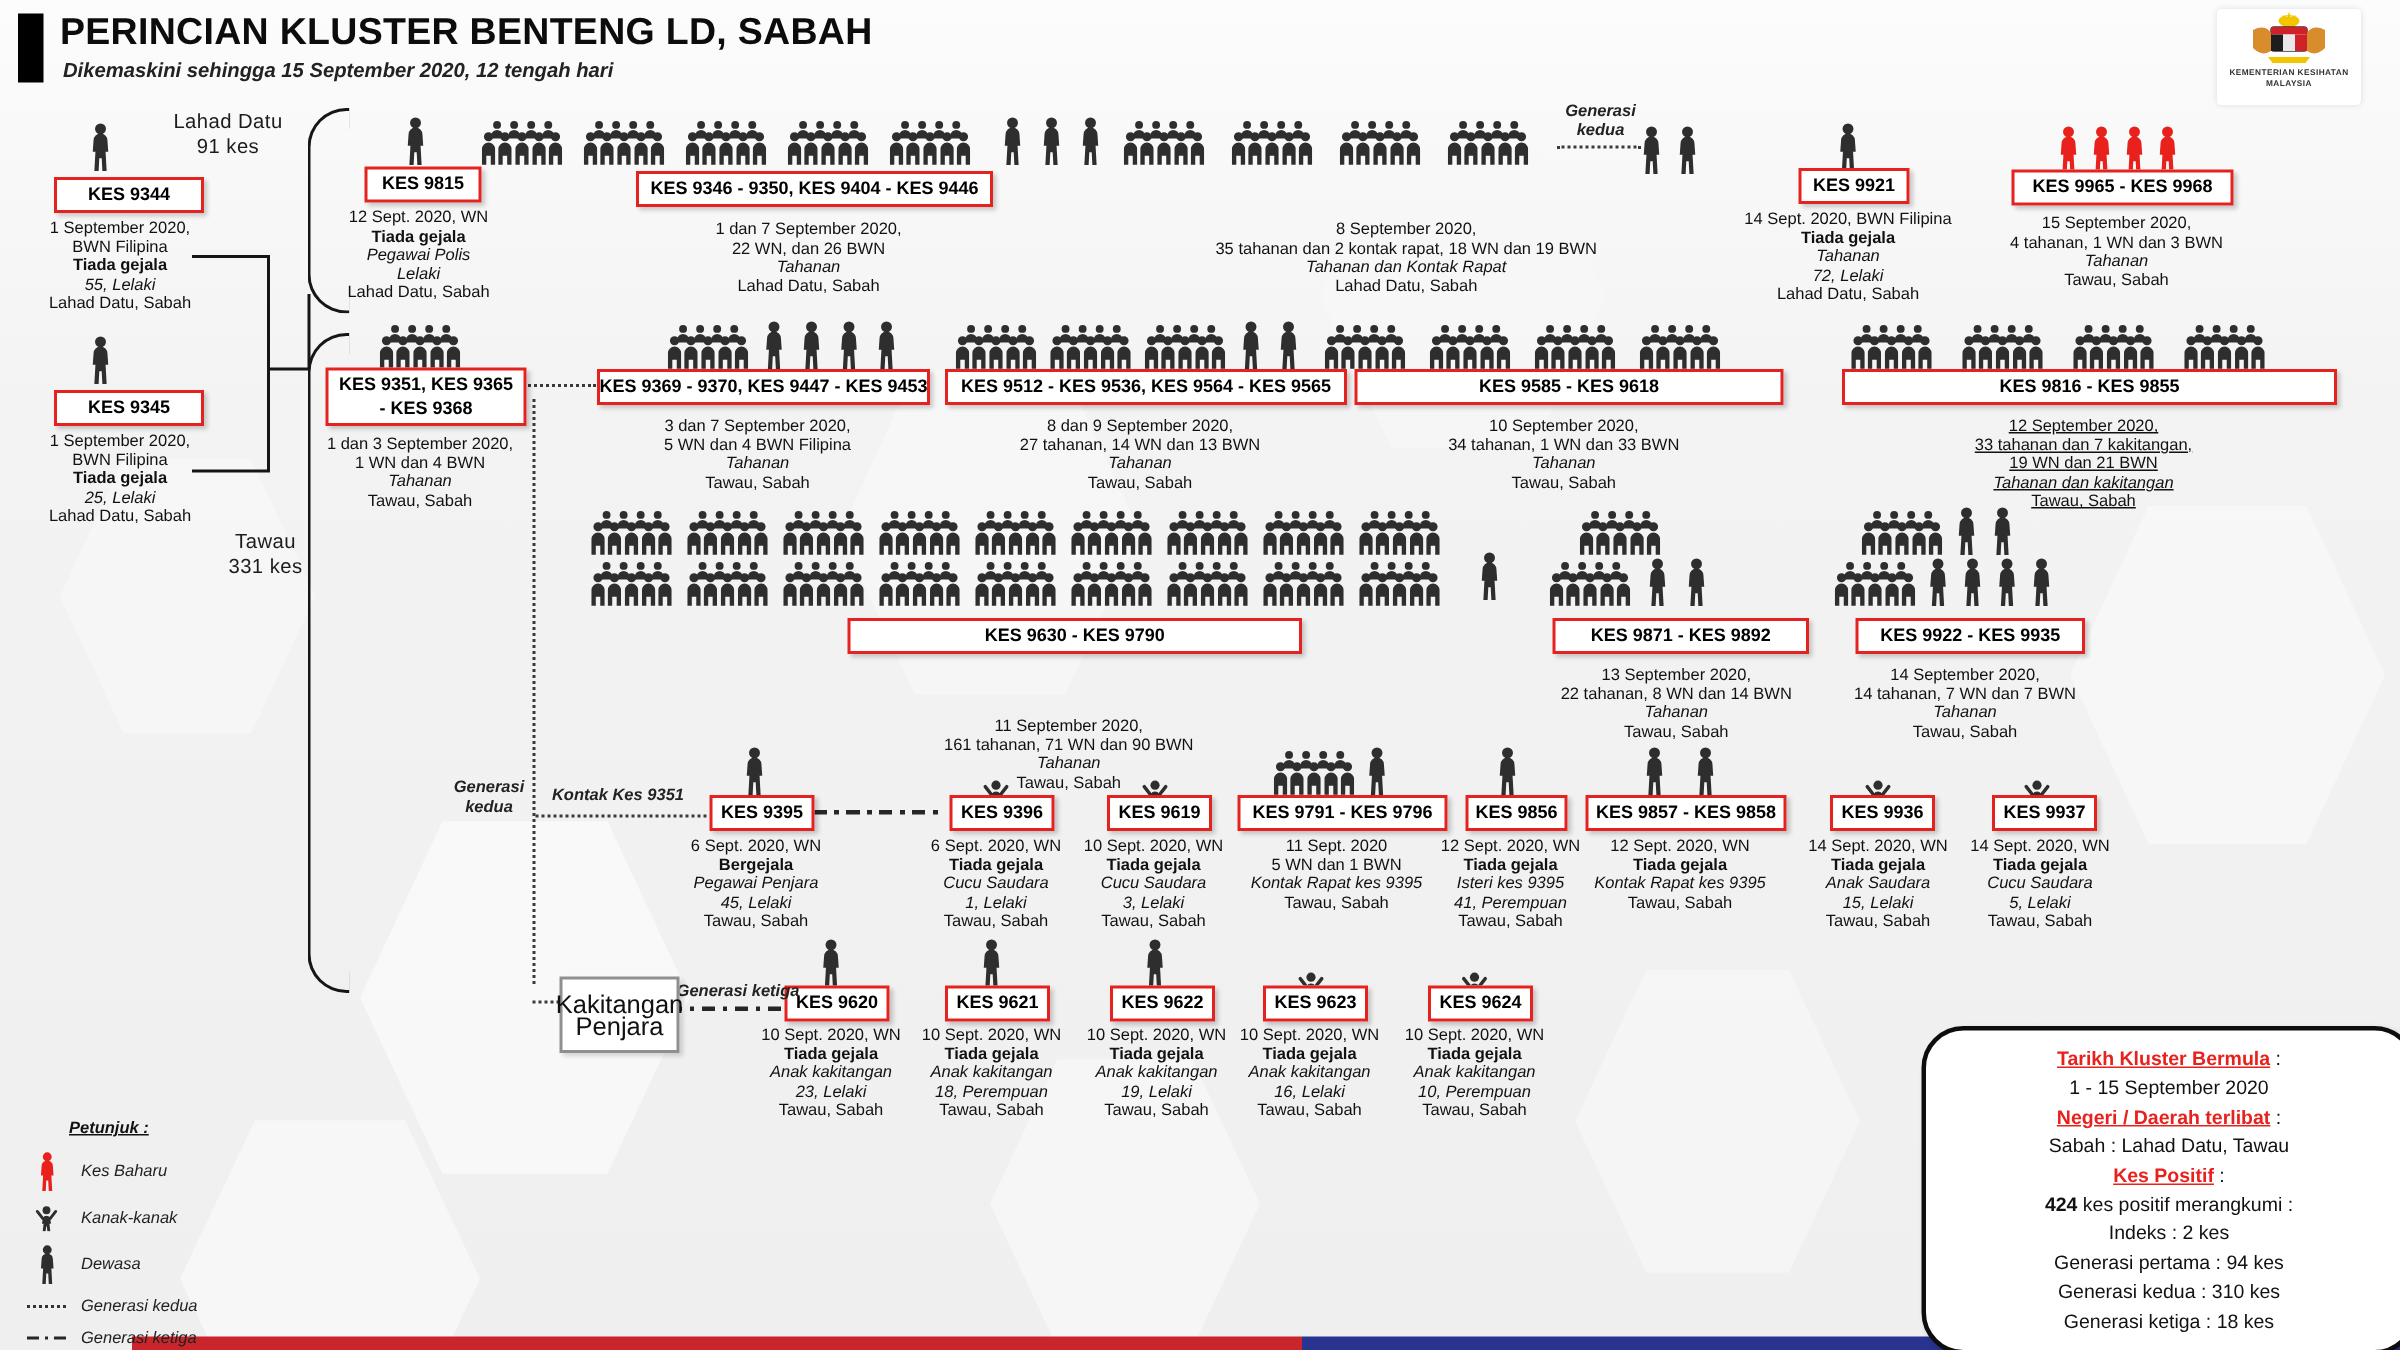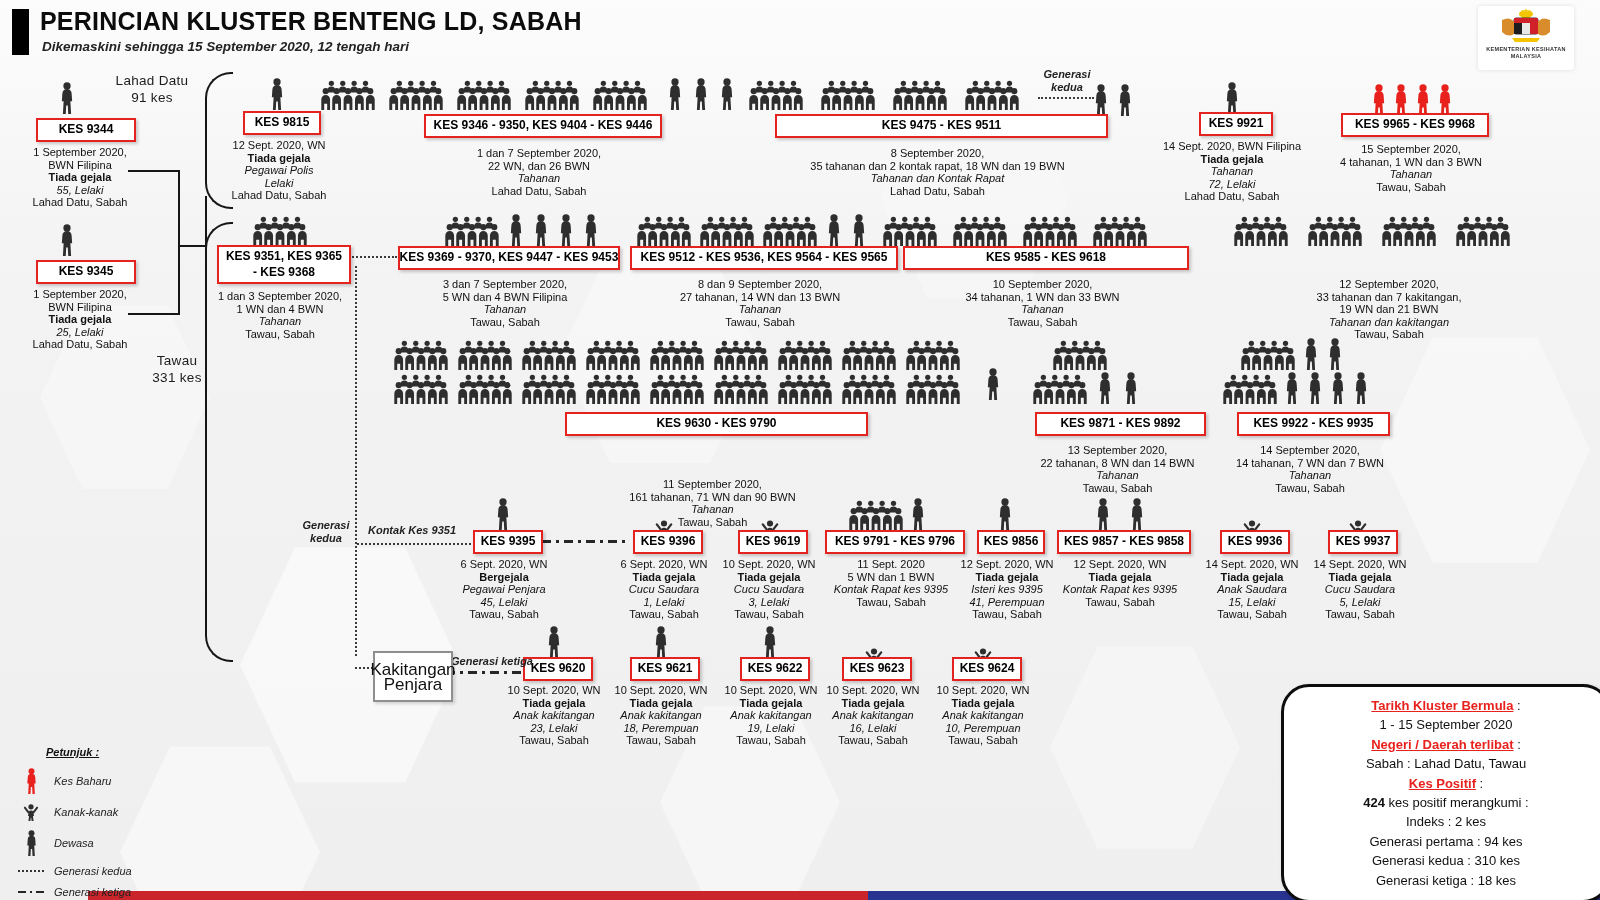--- a/index.html
+++ b/index.html
@@ -568,23 +568,20 @@
       </div>
       <div class="kbox" style="left: 424px; top: 114px; width: 230px;">
         <div class="kl">KES 9346 - 9350, KES 9404 - KES 9446</div>
       </div>
       <div class="ctext" style="left: 447px; top: 147px; width: 184px;">
         <div class="tl">1 dan 7 September 2020,</div>
         <div class="tl">22 WN, dan 26 BWN</div>
         <div class="tl i">Tahanan</div>
         <div class="tl">Lahad Datu, Sabah</div>
       </div>
-      <div class="kbox" style="left: 775px; top: 114px; width: 325px;">
-        <div class="kl">KES 9475 - KES 9511</div>
-      </div>
       <div class="ctext" style="left: 775px; top: 147px; width: 325px;">
         <div class="tl">8 September 2020,</div>
         <div class="tl">35 tahanan dan 2 kontak rapat, 18 WN dan 19 BWN</div>
         <div class="tl i">Tahanan dan Kontak Rapat</div>
         <div class="tl">Lahad Datu, Sabah</div>
       </div>
       <div class="kbox" style="left: 1199px; top: 112px; width: 66px;">
         <div class="kl">KES 9921</div>
       </div>
       <div class="ctext" style="left: 1152px; top: 140px; width: 160px;">
@@ -633,21 +630,24 @@
       </div>
       <div class="kbox" style="left: 903px; top: 246px; width: 278px;">
         <div class="kl">KES 9585 - KES 9618</div>
       </div>
       <div class="ctext" style="left: 940px; top: 278px; width: 205px;">
         <div class="tl">10 September 2020,</div>
         <div class="tl">34 tahanan, 1 WN dan 33 BWN</div>
         <div class="tl i">Tahanan</div>
         <div class="tl">Tawau, Sabah</div>
       </div>
-      <div class="ctext" style="left: 1293px; top: 278px; width: 192px;">
+      <div class="kbox" style="left: 1228px; top: 246px; width: 322px;">
+        <div class="kl">KES 9816 - KES 9855</div>
+      </div>
+      <div class="ctext" style="left: 1293px; top: 278px; width: 192px; text-decoration: underline;">
         <div class="tl">12 September 2020,</div>
         <div class="tl">33 tahanan dan 7 kakitangan,</div>
         <div class="tl">19 WN dan 21 BWN</div>
         <div class="tl i">Tahanan dan kakitangan</div>
         <div class="tl">Tawau, Sabah</div>
       </div>
       <div class="kbox" style="left: 565px; top: 412px; width: 295px;">
         <div class="kl">KES 9630 - KES 9790</div>
       </div>
       <div class="ctext" style="left: 560px; top: 456px; width: 305px; margin-top: 22px;">

